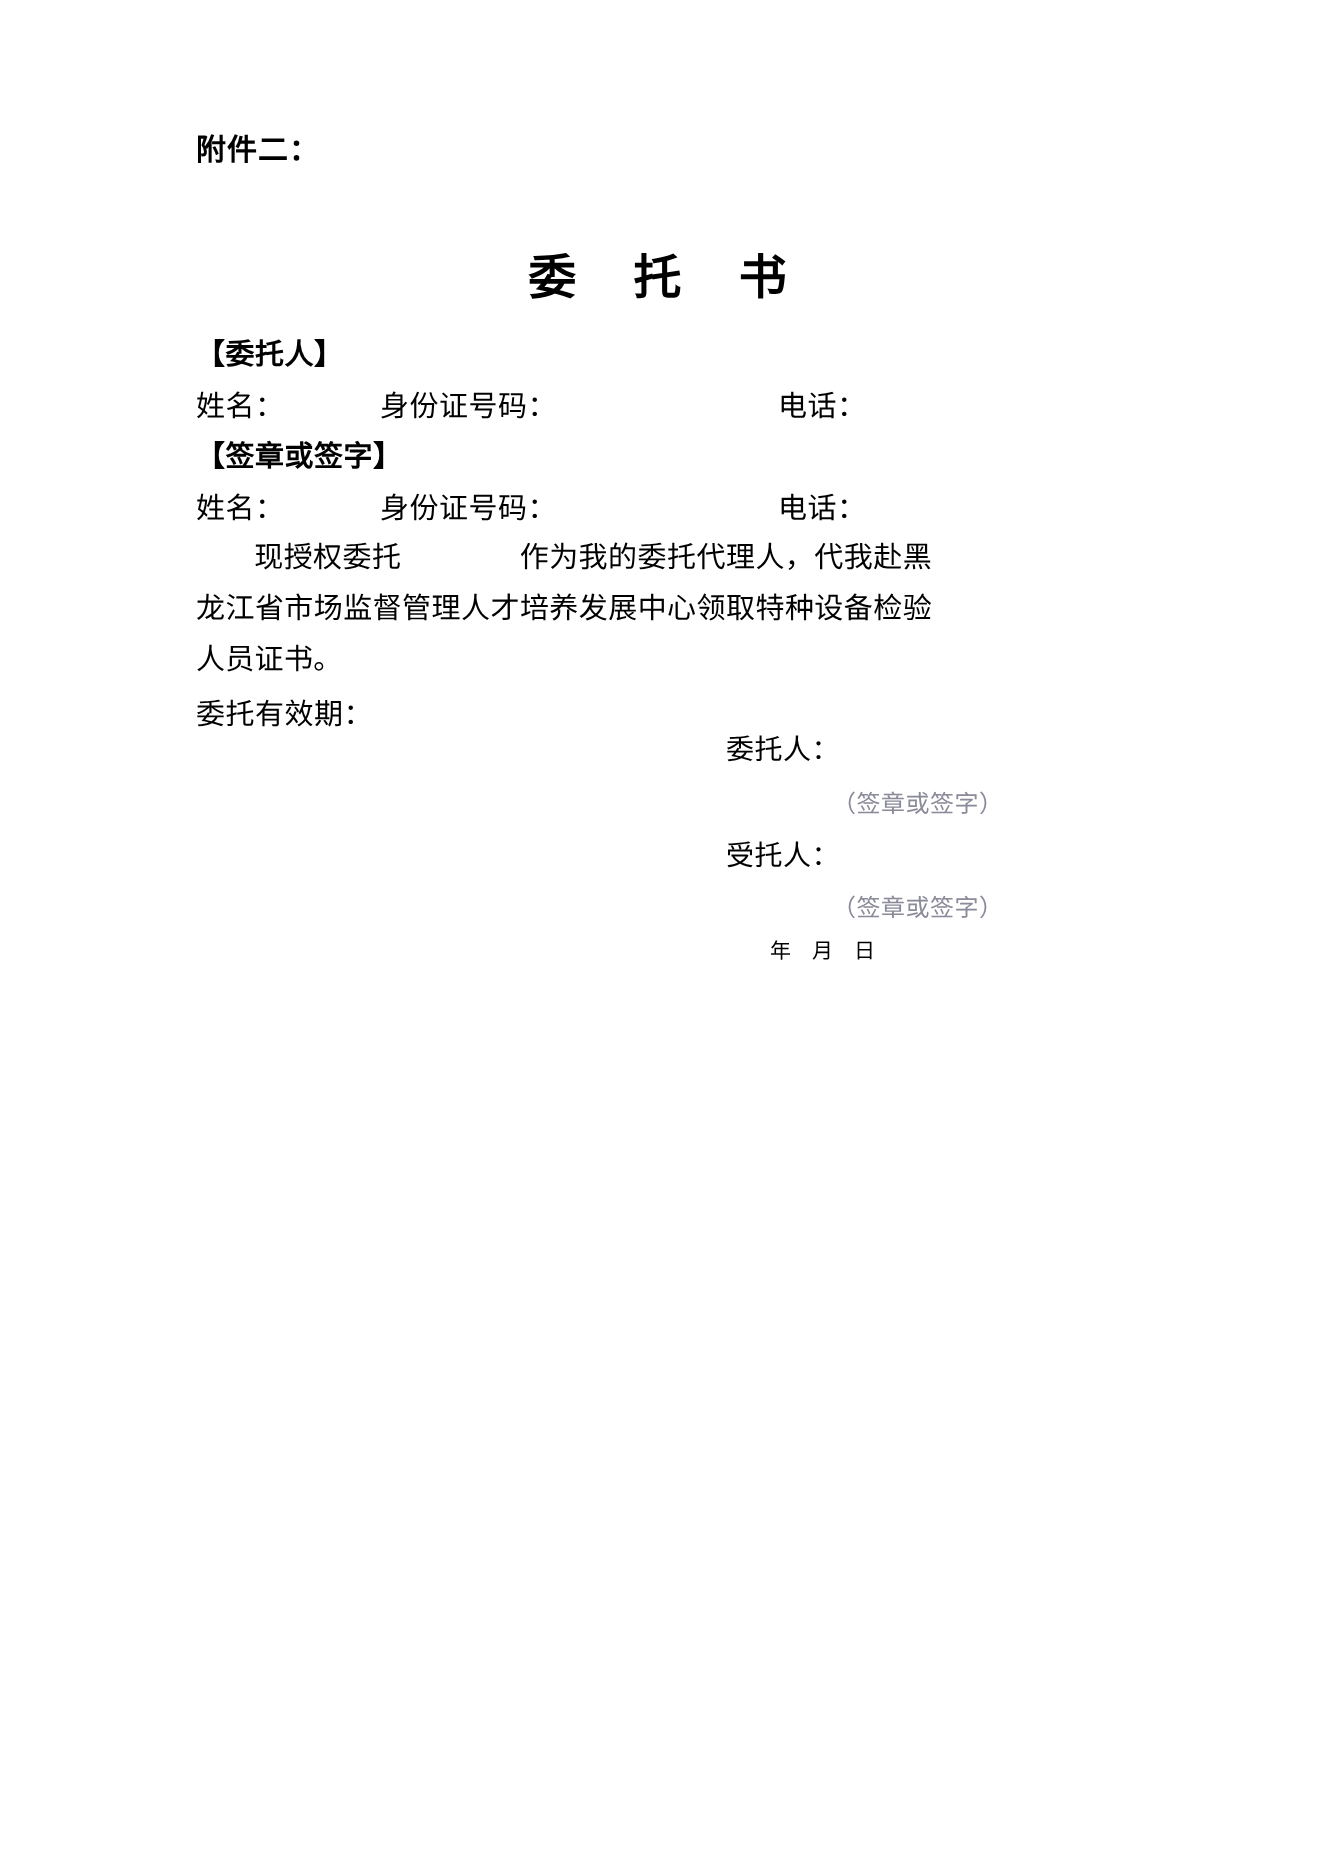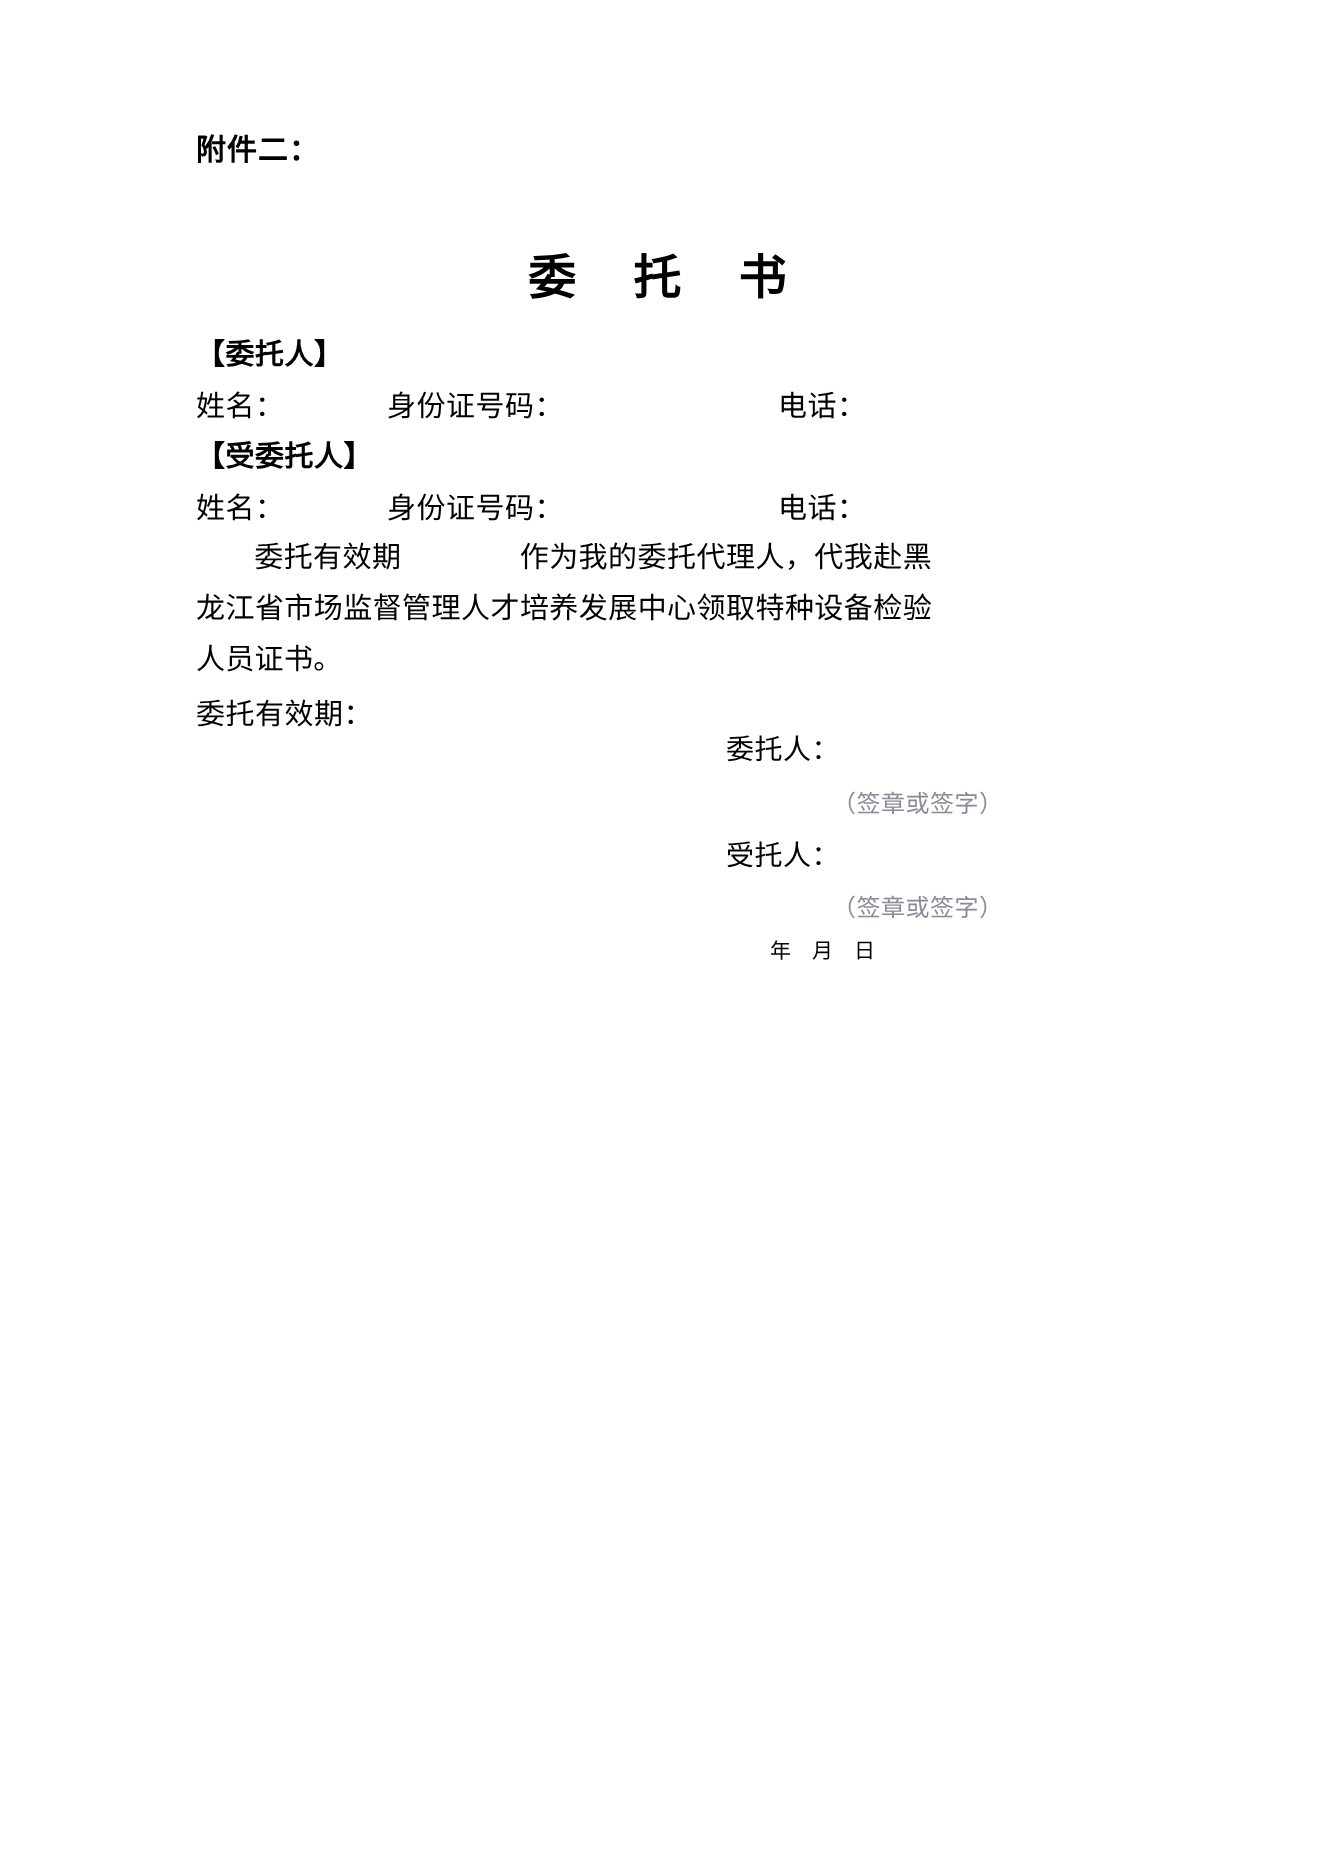--- a/index.html
+++ b/index.html
@@ -62,21 +62,21 @@
     position: absolute;
     left: 196px;
     width: 960px;
     font-size: 29px;
     letter-spacing: 0.5px;
   }
   .field-row.r1 { top: 382px; }
   .field-row.r2 { top: 484px; }
 
   .field-row .f-name  { position: absolute; left: 0px;   top: 0; }
-  .field-row .f-id    { position: absolute; left: 191px; top: 0; }
+  .field-row .f-id    { position: absolute; left: 184px; top: 0; }
   .field-row .f-phone { position: absolute; left: 582px; top: 0; }
 
   .body-para {
     position: absolute;
     left: 196px;
     top: 532px;
     width: 736px;
     font-size: 29px;
     line-height: 1.75;
     text-align: justify;
@@ -138,30 +138,30 @@
   <div class="doc-title">委 托 书</div>
 
   <div class="section-head principal">【委托人】</div>
 
   <div class="field-row r1">
     <span class="f-name">姓名：</span>
     <span class="f-id">身份证号码：</span>
     <span class="f-phone">电话：</span>
   </div>
 
-  <div class="section-head agent">【受委托人】</div>
+  <div class="section-head agent">【签章或签字】</div>
 
   <div class="field-row r2">
     <span class="f-name">姓名：</span>
     <span class="f-id">身份证号码：</span>
     <span class="f-phone">电话：</span>
   </div>
 
   <div class="body-para">
-    <span class="indent-gap"></span><span>委托有效期</span><span class="blank-gap"></span><span>作为我的委托代理人，代我赴黑龙江省市场监督管理人才培养发展中心领取特种设备检验人员证书。</span>
+    <span class="indent-gap"></span><span>现授权委托</span><span class="blank-gap"></span><span>作为我的委托代理人，代我赴黑龙江省市场监督管理人才培养发展中心领取特种设备检验人员证书。</span>
   </div>
 
   <div class="valid-row">委托有效期：</div>
 
   <div class="sign-line principal">委托人：</div>
 
   <div class="sign-hint h1">（签章或签字）</div>
 
   <div class="sign-line agent">受托人：</div>
 

